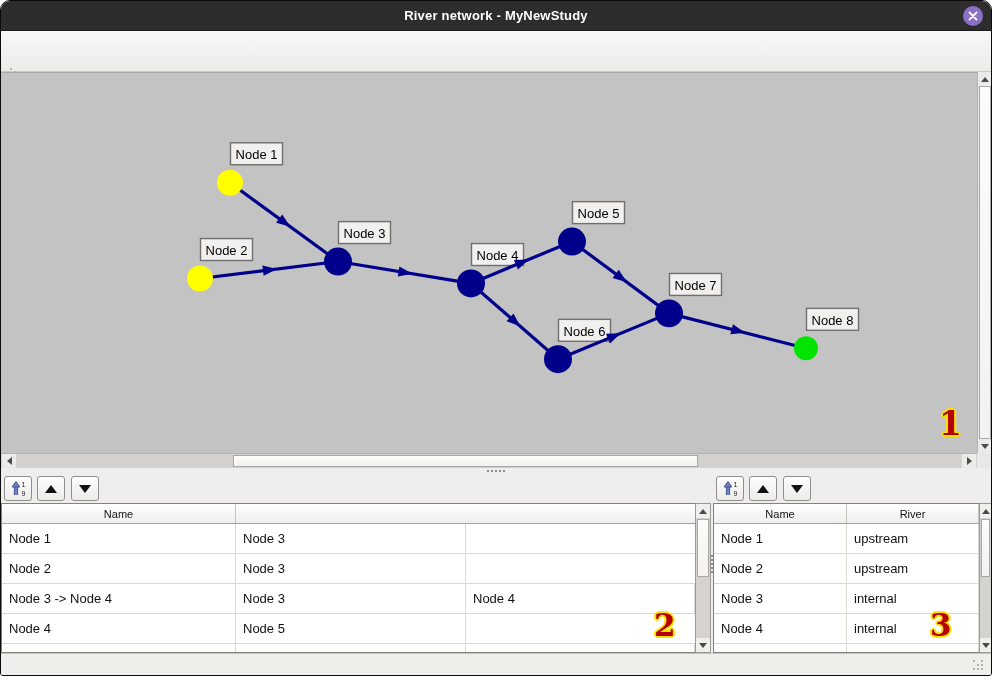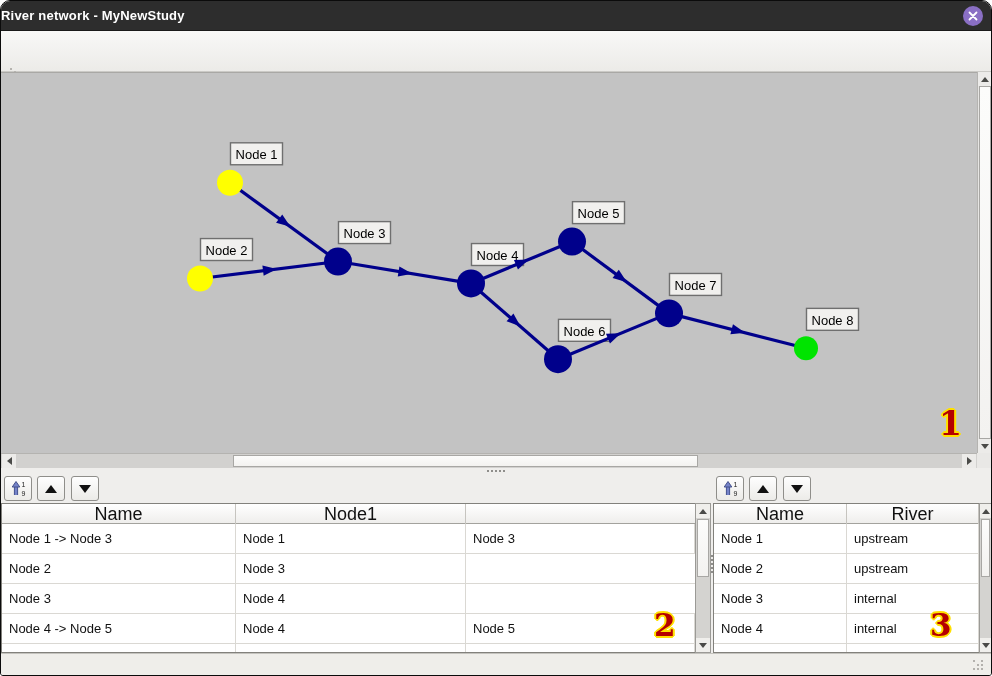--- a/index.html
+++ b/index.html
@@ -4,21 +4,21 @@
 <style>
   * { margin:0; padding:0; box-sizing:border-box; }
   html,body { background:#ffffff; }
   body { font-family:"Liberation Sans","DejaVu Sans",sans-serif; }
 
   .window { position:relative; width:992px; height:676px; border:1px solid #0b0b0b;
             border-radius:10px 10px 3px 3px; overflow:hidden; background:#efeeec; }
 
   
   .titlebar { position:absolute; left:0; top:0; width:100%; height:30px; background:#2d2d2d;
-              border-bottom:1px solid #1a1a1a; display:flex; align-items:center; justify-content:flex-start; }
+              border-bottom:1px solid #1a1a1a; display:flex; align-items:center; justify-content:center; }
   .title { color:#ffffff; font-size:13px; font-weight:bold; letter-spacing:.2px; }
   .close-btn { position:absolute; right:8px; top:5px; width:20px; height:20px; border-radius:50%;
                background:#8a6fc4; border:none; display:flex; align-items:center; justify-content:center; cursor:pointer; }
 
   
   .toolbar { position:absolute; left:0; top:30px; width:100%; height:41px;
              background:linear-gradient(#f8f8f7,#ecebe8); border-bottom:1px solid #cbcac6; }
   .grip { position:absolute; left:9px; top:37px; width:8px; height:26px; }
   .grip::before { content:""; position:absolute; width:2px; height:2px; background:#b5b3af;
     box-shadow:0 6px 0 #b5b3af,0 12px 0 #b5b3af,0 18px 0 #b5b3af,
@@ -66,21 +66,21 @@
   .pbtn { position:absolute; top:3px; width:28px; height:25px; border:1px solid #8f8e8a; border-radius:3px;
           background:linear-gradient(#fefefe,#ecebe8); display:flex; align-items:center; justify-content:center; cursor:pointer; }
   .pbtn.b1 { left:3px; } .pbtn.b2 { left:36px; } .pbtn.b3 { left:70px; }
   .tri-up-big { width:0; height:0; border-left:6px solid transparent; border-right:6px solid transparent; border-bottom:8px solid #111; }
   .tri-dn-big { width:0; height:0; border-left:6px solid transparent; border-right:6px solid transparent; border-top:8px solid #111; }
 
   .table { position:absolute; top:30px; bottom:0; left:0; background:#ffffff; border:1px solid #82817c; overflow:hidden; }
   .panel-left .table { width:695px; }
   .panel-right .table { width:267px; }
   .thead { display:grid; height:20px; background:linear-gradient(#ffffff,#efeeec); border-bottom:1px solid #a3a29d;
-           font-size:18px; color:#111; }
+           font-size:11px; color:#111; }
   .th { display:flex; align-items:center; justify-content:center; border-right:1px solid #c6c4bf; height:100%; }
   .trow { display:grid; height:30px; font-size:13px; color:#111; border-bottom:1px solid #dad8d3; background:#fff; }
   .td { display:flex; align-items:center; padding-left:7px; border-right:1px solid #dad8d3; height:100%;
         white-space:nowrap; overflow:hidden; }
   .trow.ghost { height:9px; border-bottom:none; }
   .cols3 { grid-template-columns:234px 230px auto; }
   .cols2 { grid-template-columns:133px auto; }
 
   .tbl-scroll { position:absolute; top:30px; bottom:0; background:#d4d3d0; border:1px solid #9b9a96; }
   .panel-left .tbl-scroll { left:694px; width:16px; }
@@ -229,37 +229,35 @@
       <button class="pbtn b2">
           <span class="tri-up-big"></span>
         </button>
       <button class="pbtn b3">
           <span class="tri-dn-big"></span>
         </button>
     </div>
     <div class="table" id="connections-table">
         <div class="thead cols3">
           <div class="th">Name</div>
-          <div class="th">Node1</div>
         </div>
         <div class="trow cols3">
-          <div class="td">Node 1 -&gt; Node 3</div>
           <div class="td">Node 1</div>
           <div class="td">Node 3</div>
         </div>
         <div class="trow cols3">
           <div class="td">Node 2</div>
           <div class="td">Node 3</div>
         </div>
         <div class="trow cols3">
+          <div class="td">Node 3 -&gt; Node 4</div>
           <div class="td">Node 3</div>
           <div class="td">Node 4</div>
         </div>
         <div class="trow cols3">
-          <div class="td">Node 4 -&gt; Node 5</div>
           <div class="td">Node 4</div>
           <div class="td">Node 5</div>
         </div>
         <div class="trow ghost cols3">
           <div class="td"></div>
           <div class="td"></div>
           <div class="td"></div>
         </div>
       </div>
     <div class="tbl-scroll">

